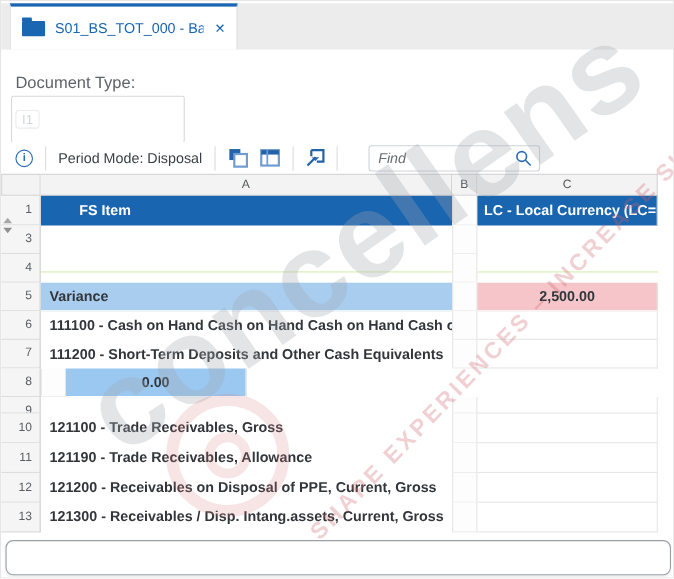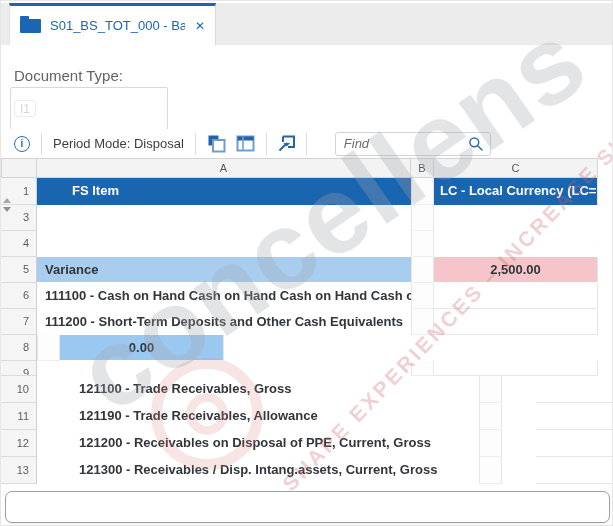--- a/index.html
+++ b/index.html
@@ -49,21 +49,21 @@
          font-size:11px; color:#5a5e62; text-align:right; padding-right:7px; position:relative; }
   .a { padding:0 8px; font-size:13px; font-weight:bold; color:#32363a; }
   .b { border-left:1px solid #e6e6e6; border-right:1px solid #e6e6e6; border-bottom:1px solid #eeeeee; background:#fdfdfd; }
   .c { padding:0 8px; font-size:13px; font-weight:bold; color:#32363a; text-align:center; border-right:1px solid #e6e6e6; }
 
   .hrow { height:27px; } .hrow .cell { line-height:26px; }
   .hrow .a { background:#1a65b0; color:#fff;padding-left:35px; }
   .hrow .c { background:#1a65b0; color:#fff; text-align:left; padding-left:6px; }
 
   .grow { height:26px; } .grow .cell { line-height:25px; }
-  .grow.tall { height:27px;gap:34px; } .grow.tall .cell { line-height:26px; }
+  .grow.tall { height:27px; } .grow.tall .cell { line-height:26px; }
   .grow.short { height:15px; }
 
   .total .a, .total .c { background:#84cc16; border-bottom:1px solid #fff;margin-top:42px; }
   .subtotal .a, .subtotal .c { background:#9bc8f1; border-bottom:1px solid #fff; }
   .variance .a { background:#a9cdef; border-bottom:1px solid #fff; }
   .variance .c { background:#f6c5c9; border-bottom:1px solid #fff; }
   .item .c, .empty .c { border-bottom:1px solid #e6e6e6; }
 
   .tri { position:absolute; width:0; height:0; }
   .tri-up { left:2px; bottom:1px; border-left:4px solid transparent; border-right:4px solid transparent; border-bottom:5px solid #a8a8a8; }

